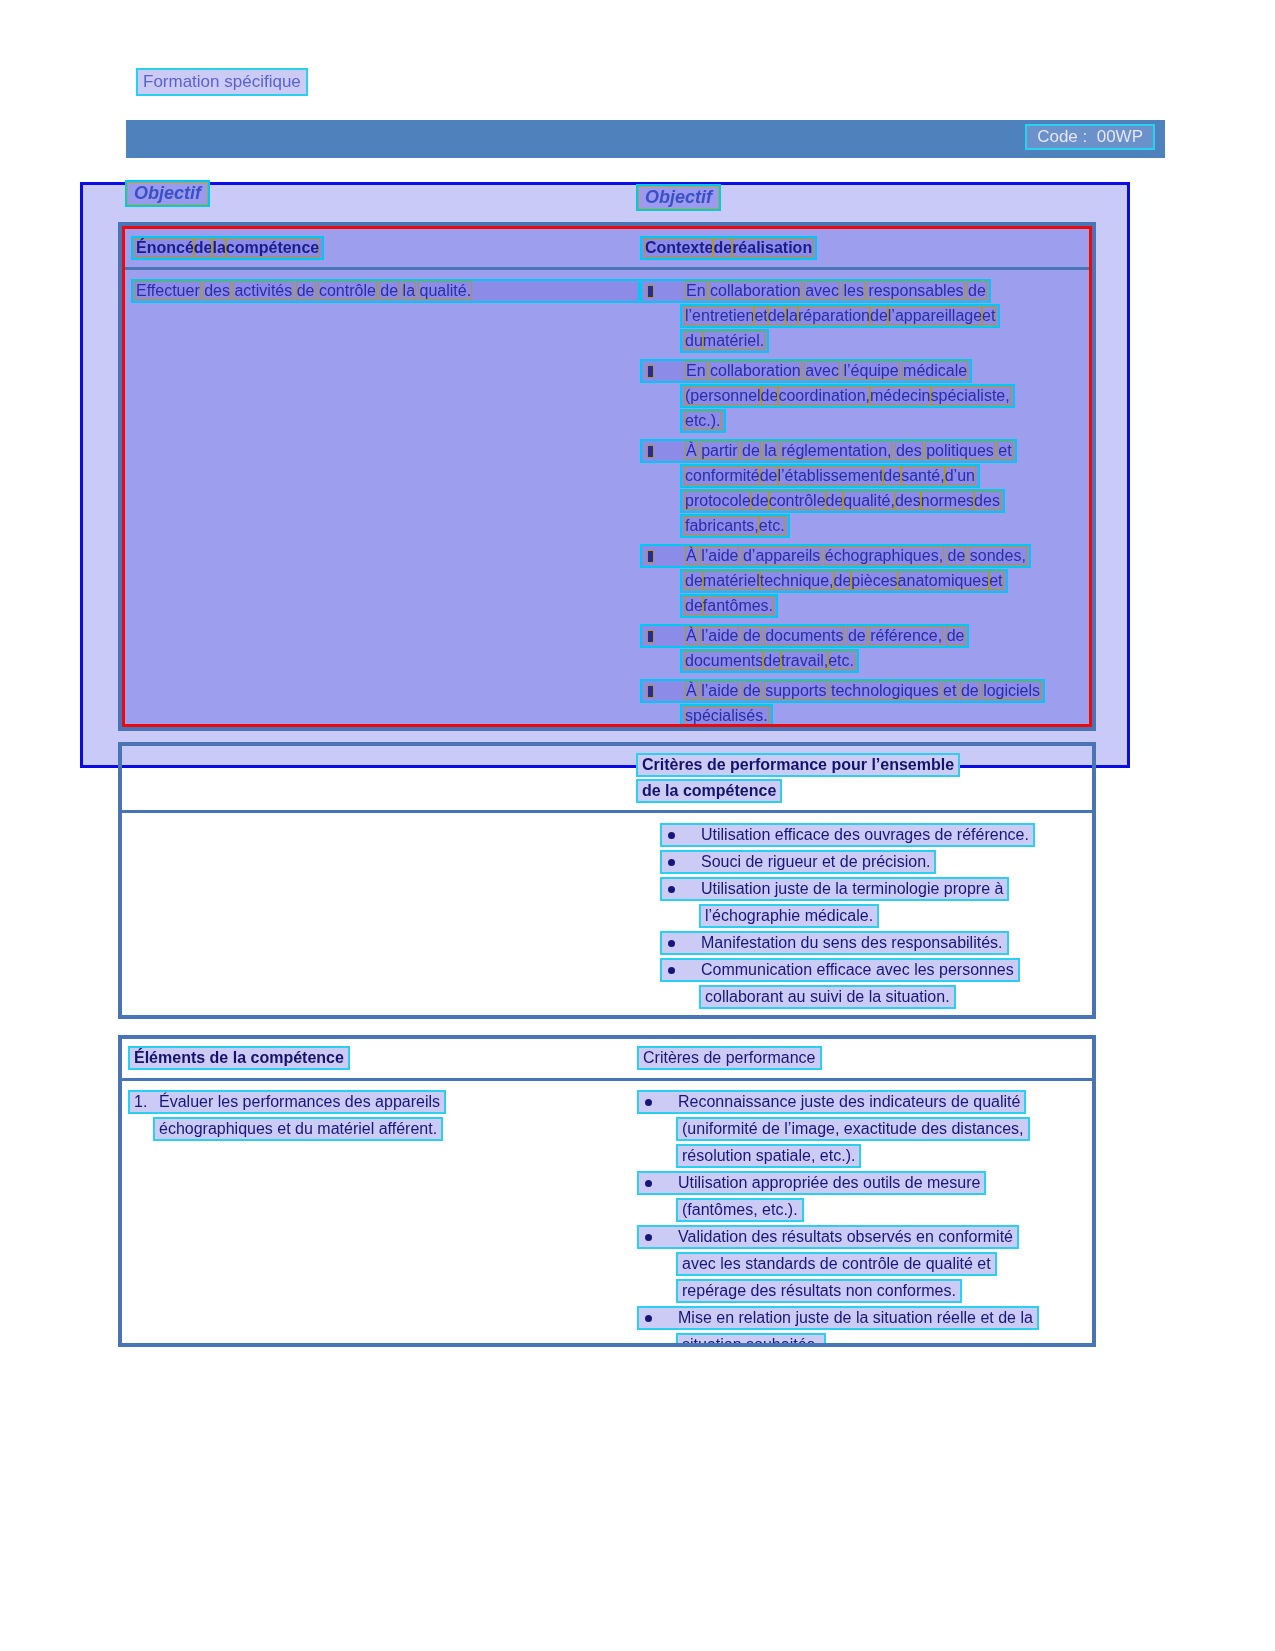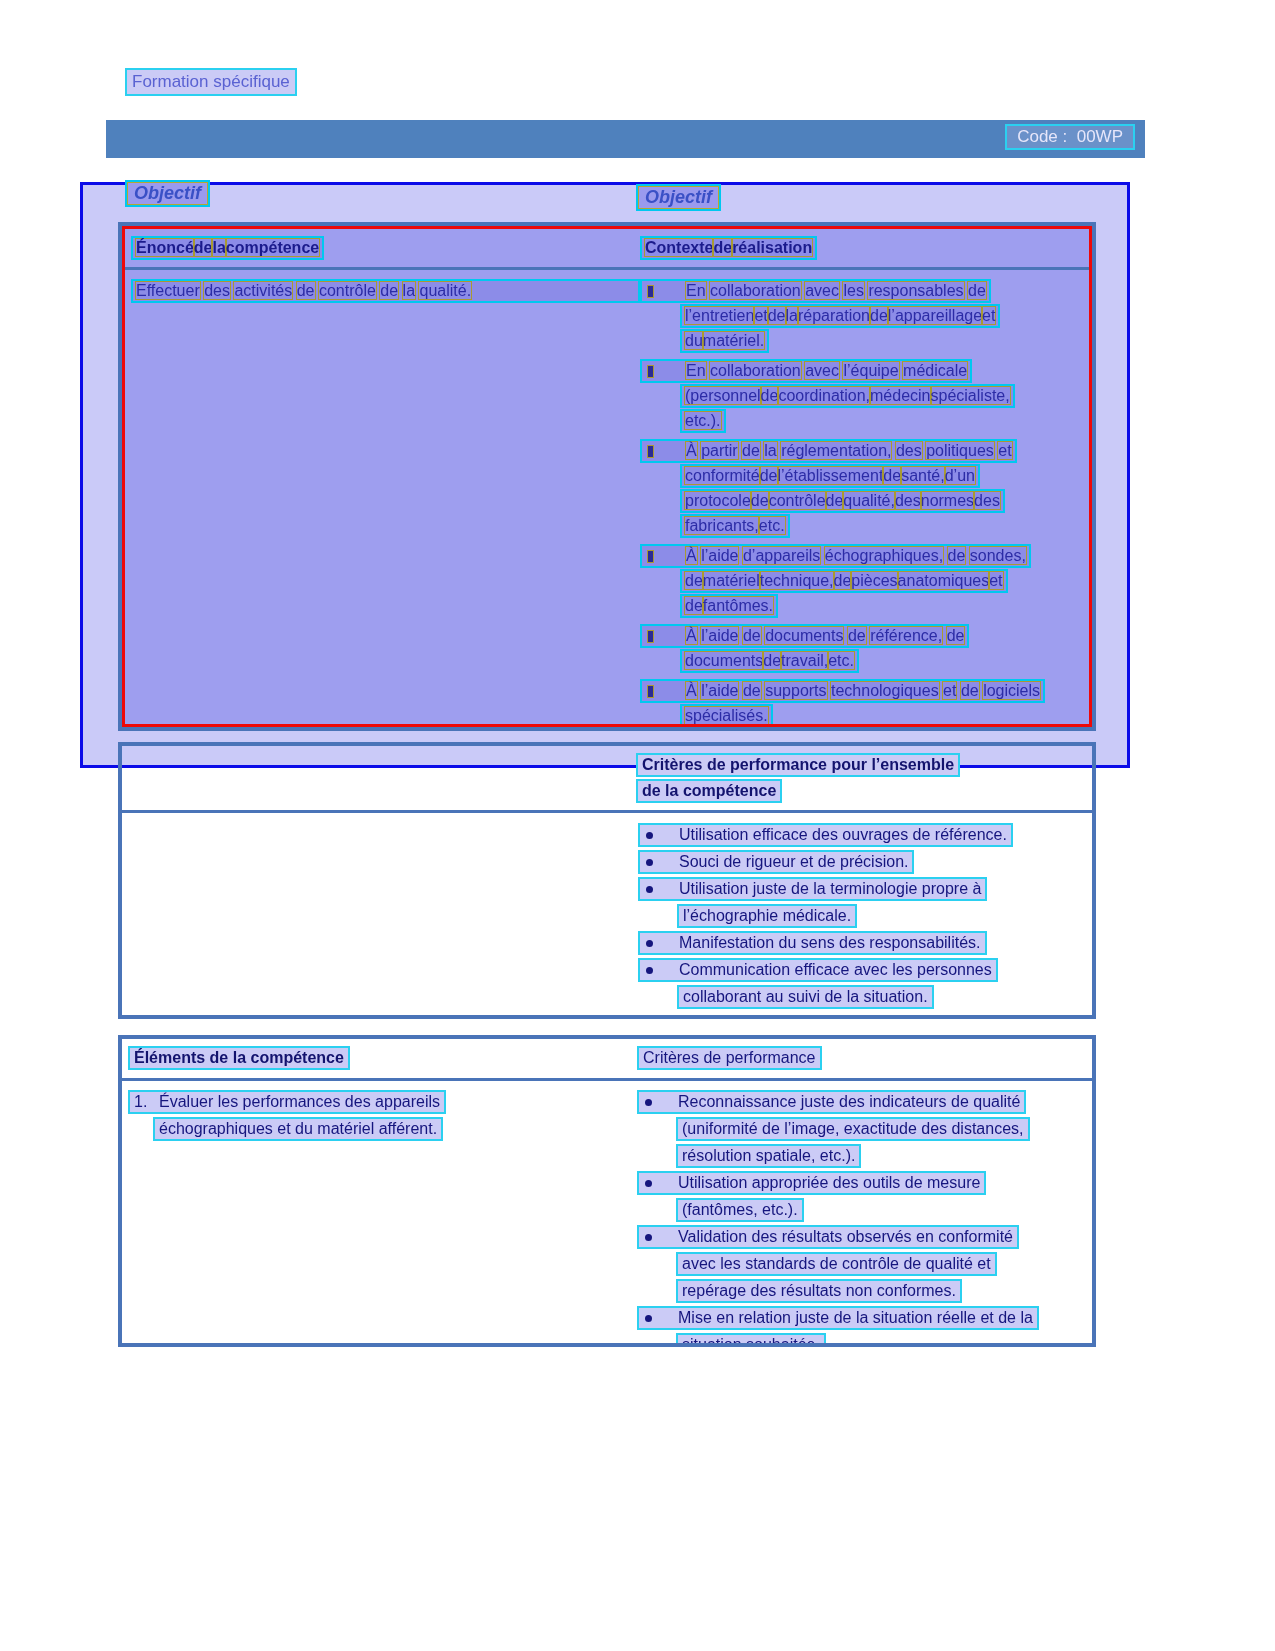--- a/index.html
+++ b/index.html
@@ -11,25 +11,25 @@
   .line  { display:table; font-size:16px; line-height:20px; padding:0 3px;
            border:2px solid #00c8f0; background:#8c8ce8; color:#2c2ca6;
            margin-bottom:1px; white-space:nowrap; }
   .line.block { display:block; }
   .line2 { display:table; font-size:16px; line-height:20px; padding:0 4px;
            border:2px solid #2bd0f0; background:#cbcbf6; color:#16167e;
            margin-bottom:3px; white-space:nowrap; }
   .w { box-shadow:0 0 0 1px #a89a33; }
 
   
-  .formation { position:absolute; left:125px; top:68px; font-size:17px;
+  .formation { position:absolute; left:136px; top:68px; font-size:17px;
                color:#5a62d2; padding:2px 5px; }
 
   
-  .bluebar { position:absolute; left:106px; top:120px; width:1039px; height:38px;
+  .bluebar { position:absolute; left:126px; top:120px; width:1039px; height:38px;
              background:#4f81bd; }
   .code-badge { position:absolute; right:10px; top:4px; font-size:17px;
                 color:#e6e6fa; border:2px solid #2bd0f0;
                 background:rgba(203,203,246,0.22); padding:1px 10px;
                 white-space:pre; }
 
   
   .purple-box { position:absolute; left:80px; top:182px; width:1050px; height:586px;
                 background:#cacaf8; border:3px solid #0b0be8; box-sizing:border-box; }
   .heading-os { position:absolute; font-size:18px; font-weight:bold; font-style:italic;
@@ -54,21 +54,21 @@
                 background:#16167e; margin:0 0 1px 2px; }
   .t1 .first .txt { margin-left:33px; }
   .t1 .cont { margin-left:40px; }
 
   
   .table2 { position:absolute; left:118px; top:742px; width:978px; height:277px;
             box-sizing:border-box; border:4px solid #4a74b8; background:transparent;
             overflow:hidden; }
   .t2-head { padding:7px 0 5px 514px; }
   .t2-head .line2 { font-weight:bold; color:#13136e; margin-bottom:2px; }
-  .t2-body { padding:10px 0 0 516px; }
+  .t2-body { padding:10px 0 0 516px;margin-left:22px; }
   .t2 .first .txt { margin-left:26px; }
   .t2 .cont { margin-left:39px; }
   .item2 { margin-bottom:2px; }
 
   
   .table3 { position:absolute; left:118px; top:1035px; width:978px; height:312px;
             box-sizing:border-box; border:4px solid #4a74b8; background:#ffffff;
             overflow:hidden; }
   .t3-header { display:grid; grid-template-columns:509px 1fr; padding:7px 0 5px 6px; }
   .t3-header .bold .line2 { font-weight:bold; color:#13136e; }

